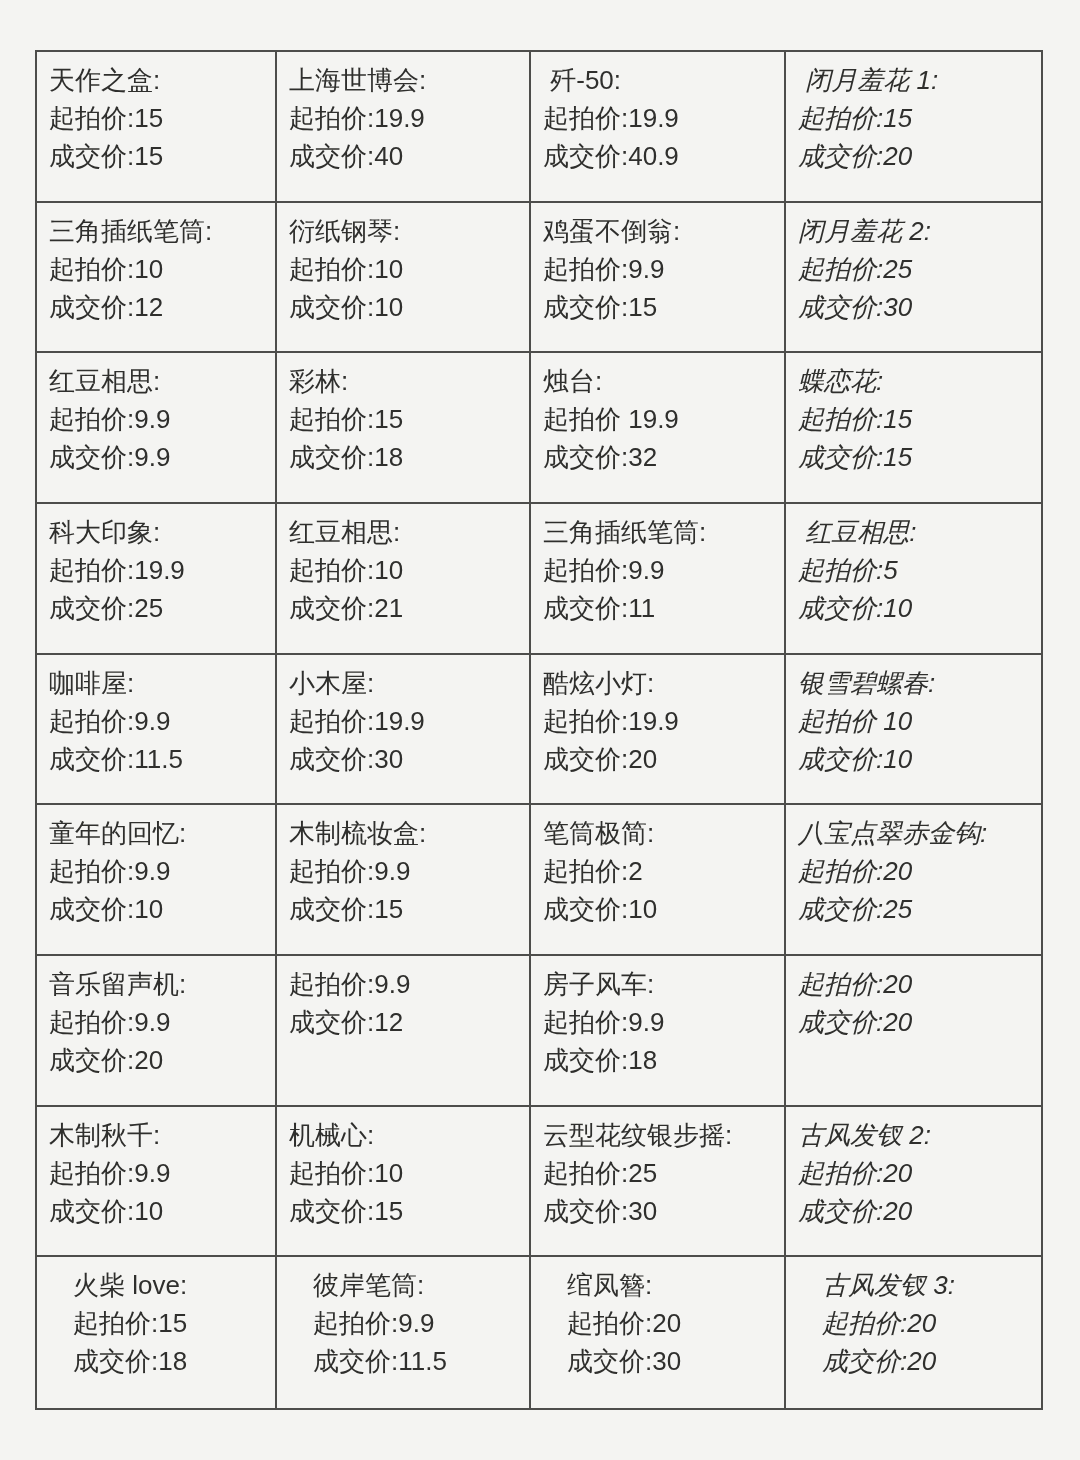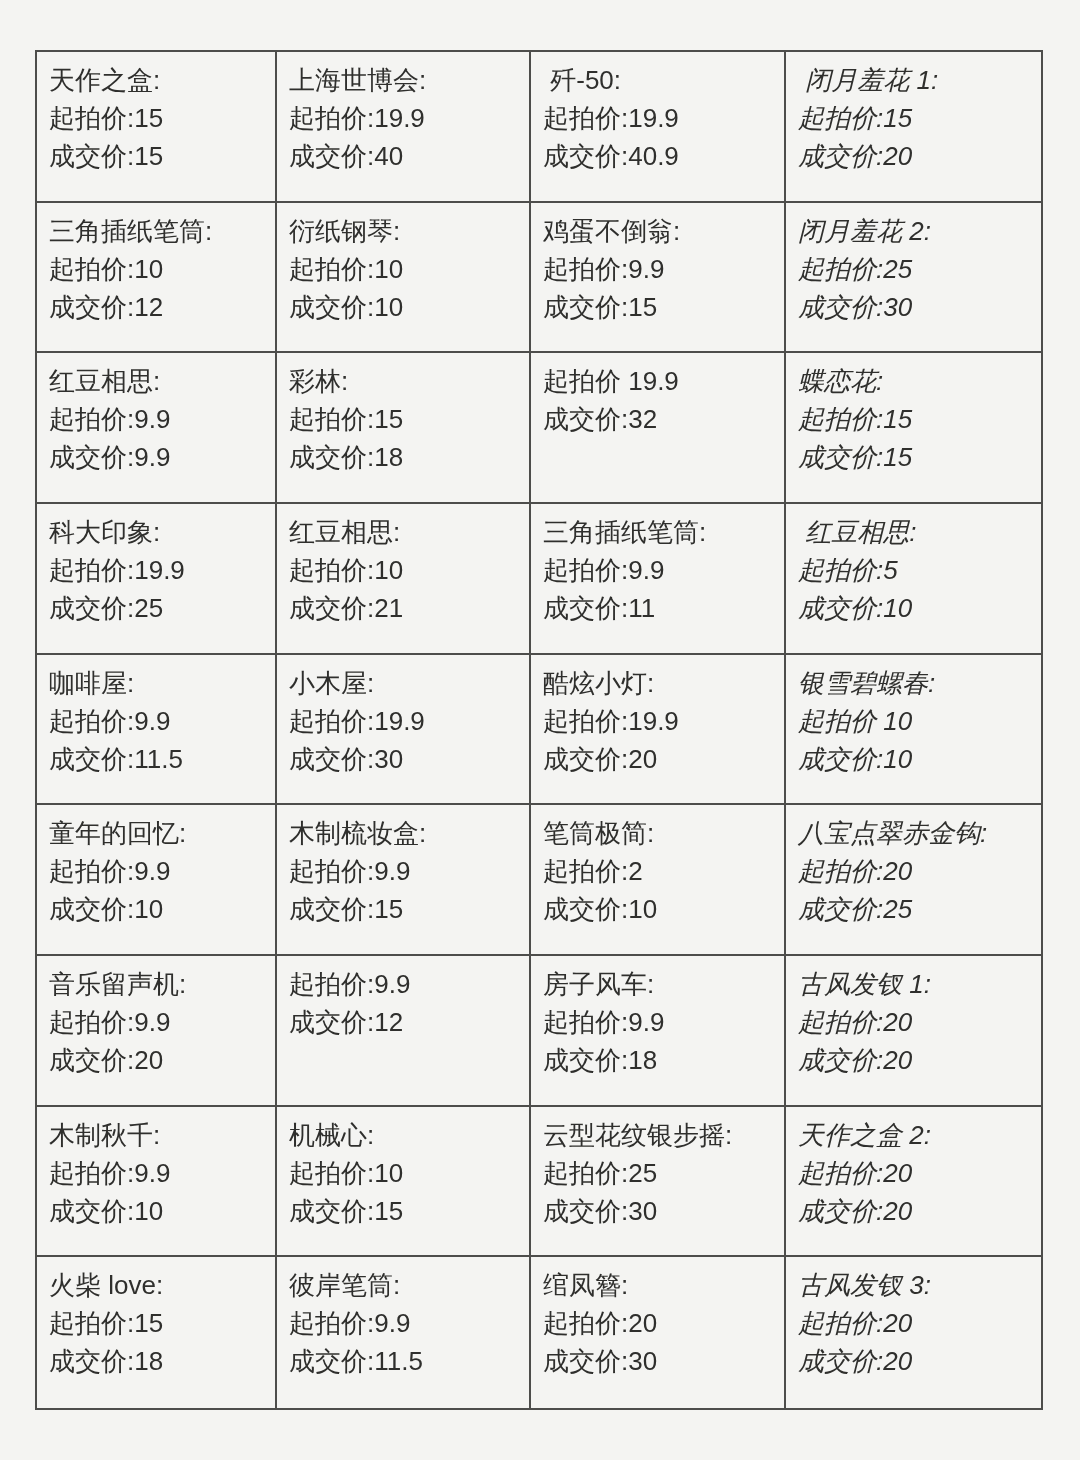--- a/index.html
+++ b/index.html
@@ -22,21 +22,21 @@
   .cell{
     box-sizing:border-box;
     border-right:2px solid #4d4d4b;
     border-bottom:2px solid #4d4d4b;
     padding:9px 11px 0 12px;
     font-size:26px;
     line-height:38px;
     overflow:hidden;
   }
   .cell:nth-child(4n){border-right:none;font-style:italic;}
-  .cell:nth-child(n+33){border-bottom:none;}
+  .cell:nth-child(n+33){border-bottom:none;margin-left:24px;}
   .line{white-space:pre-wrap;}
 </style>
 </head>
 <body>
 
 <div class="auction-table">
 
   <div class="cell">
     <div class="line title">天作之盒:</div>
     <div class="line">起拍价:15</div>
@@ -83,20 +83,21 @@
     <div class="line title">红豆相思:</div>
     <div class="line">起拍价:9.9</div>
     <div class="line">成交价:9.9</div>
   </div>
   <div class="cell">
     <div class="line title">彩林:</div>
     <div class="line">起拍价:15</div>
     <div class="line">成交价:18</div>
   </div>
   <div class="cell">
+    <div class="line title">烛台:</div>
     <div class="line">起拍价 19.9</div>
     <div class="line">成交价:32</div>
   </div>
   <div class="cell">
     <div class="line title">蝶恋花:</div>
     <div class="line">起拍价:15</div>
     <div class="line">成交价:15</div>
   </div>
 
   <div class="cell">
@@ -170,42 +171,41 @@
   <div class="cell">
     <div class="line">起拍价:9.9</div>
     <div class="line">成交价:12</div>
   </div>
   <div class="cell">
     <div class="line title">房子风车:</div>
     <div class="line">起拍价:9.9</div>
     <div class="line">成交价:18</div>
   </div>
   <div class="cell">
-    <div class="line title">古风发钗 1:</div>
     <div class="line">起拍价:20</div>
     <div class="line">成交价:20</div>
   </div>
 
   <div class="cell">
     <div class="line title">木制秋千:</div>
     <div class="line">起拍价:9.9</div>
     <div class="line">成交价:10</div>
   </div>
   <div class="cell">
     <div class="line title">机械心:</div>
     <div class="line">起拍价:10</div>
     <div class="line">成交价:15</div>
   </div>
   <div class="cell">
     <div class="line title">云型花纹银步摇:</div>
     <div class="line">起拍价:25</div>
     <div class="line">成交价:30</div>
   </div>
   <div class="cell">
-    <div class="line title">天作之盒 2:</div>
+    <div class="line title">古风发钗 2:</div>
     <div class="line">起拍价:20</div>
     <div class="line">成交价:20</div>
   </div>
 
   <div class="cell">
     <div class="line title">火柴 love:</div>
     <div class="line">起拍价:15</div>
     <div class="line">成交价:18</div>
   </div>
   <div class="cell">

